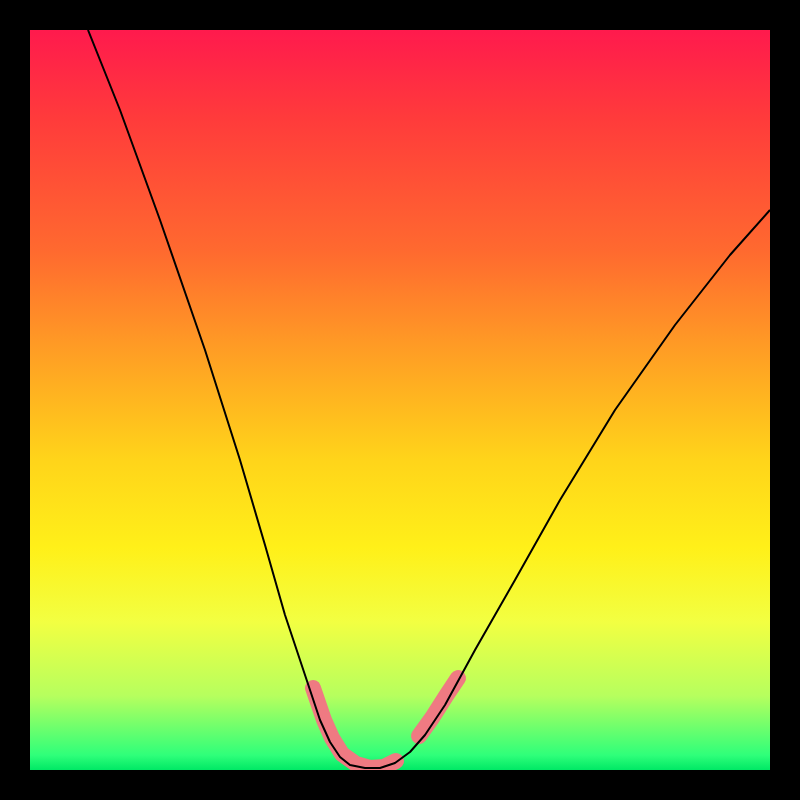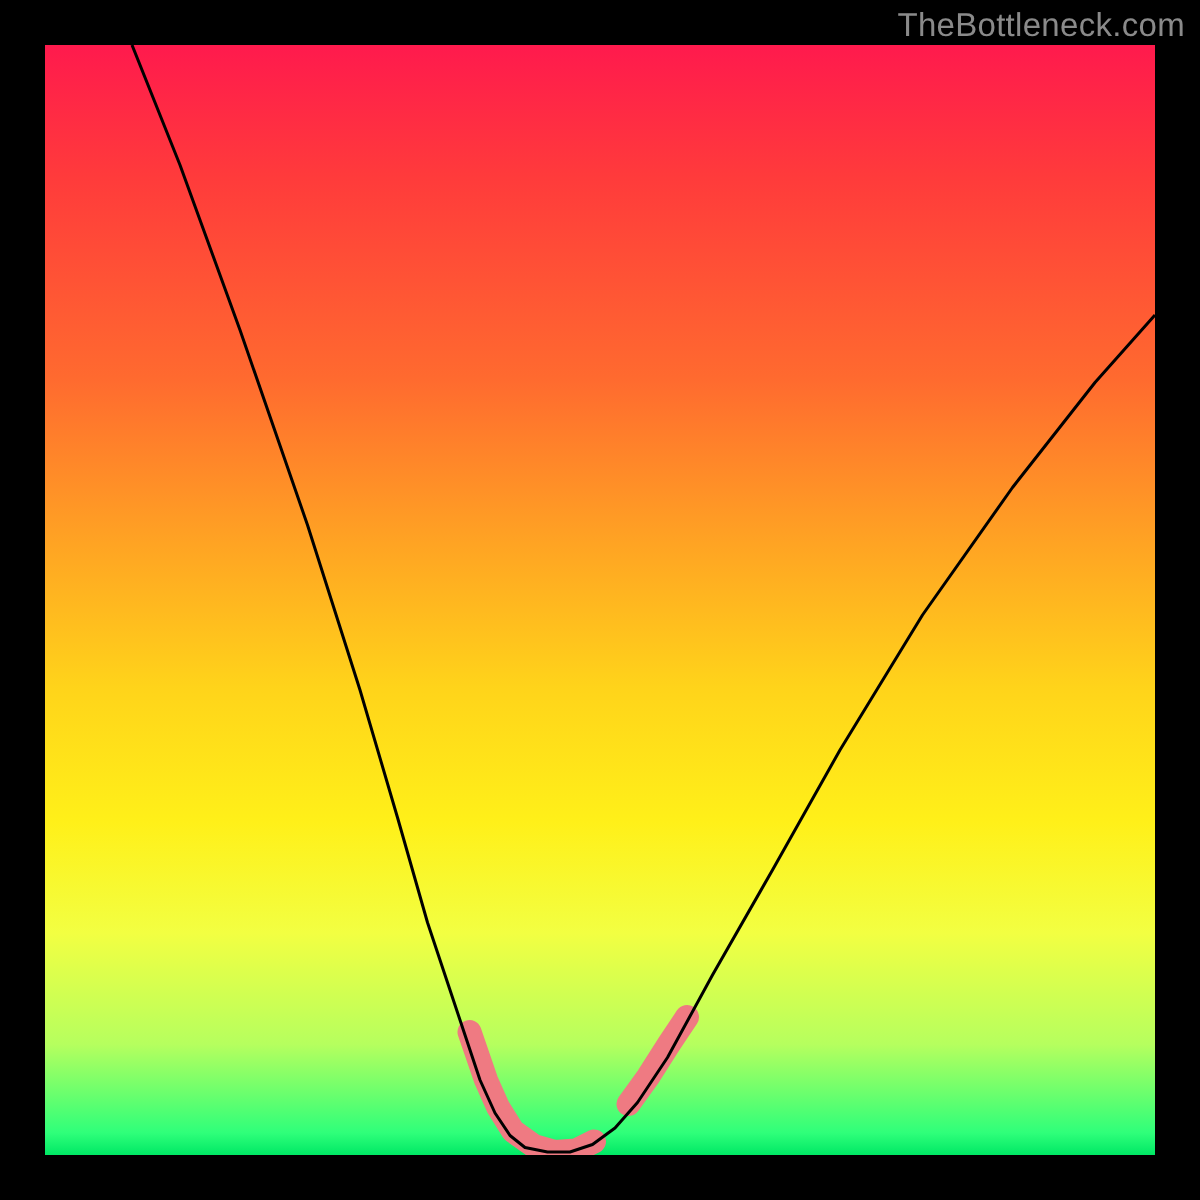--- a/index.html
+++ b/index.html
@@ -68,15 +68,14 @@
 
       <g>
         <polyline points="283,658 294,690 302,708 312,724 326,734 340,738 354,737 366,731" fill="none" stroke="#ef7a82" stroke-width="16" stroke-linecap="round" stroke-linejoin="round"></polyline>
         <polyline points="389,706 402,688 416,666 428,648" fill="none" stroke="#ef7a82" stroke-width="16" stroke-linecap="round" stroke-linejoin="round"></polyline>
       </g>
 
       <polyline points="58,0 90,80 130,190 175,320 210,430 235,515 255,585 270,630 280,660 290,690 300,712 310,727 320,735 335,738 350,738 365,733 380,722 395,705 415,675 445,620 485,550 530,470 585,380 645,295 700,225 740,180" fill="none" stroke="#000" stroke-width="2" stroke-linejoin="round"></polyline>
     </svg>
   </div>
 
-  <div class="watermark">TheBottleneck.com</div>
 
 </div>
 
 </body></html>

